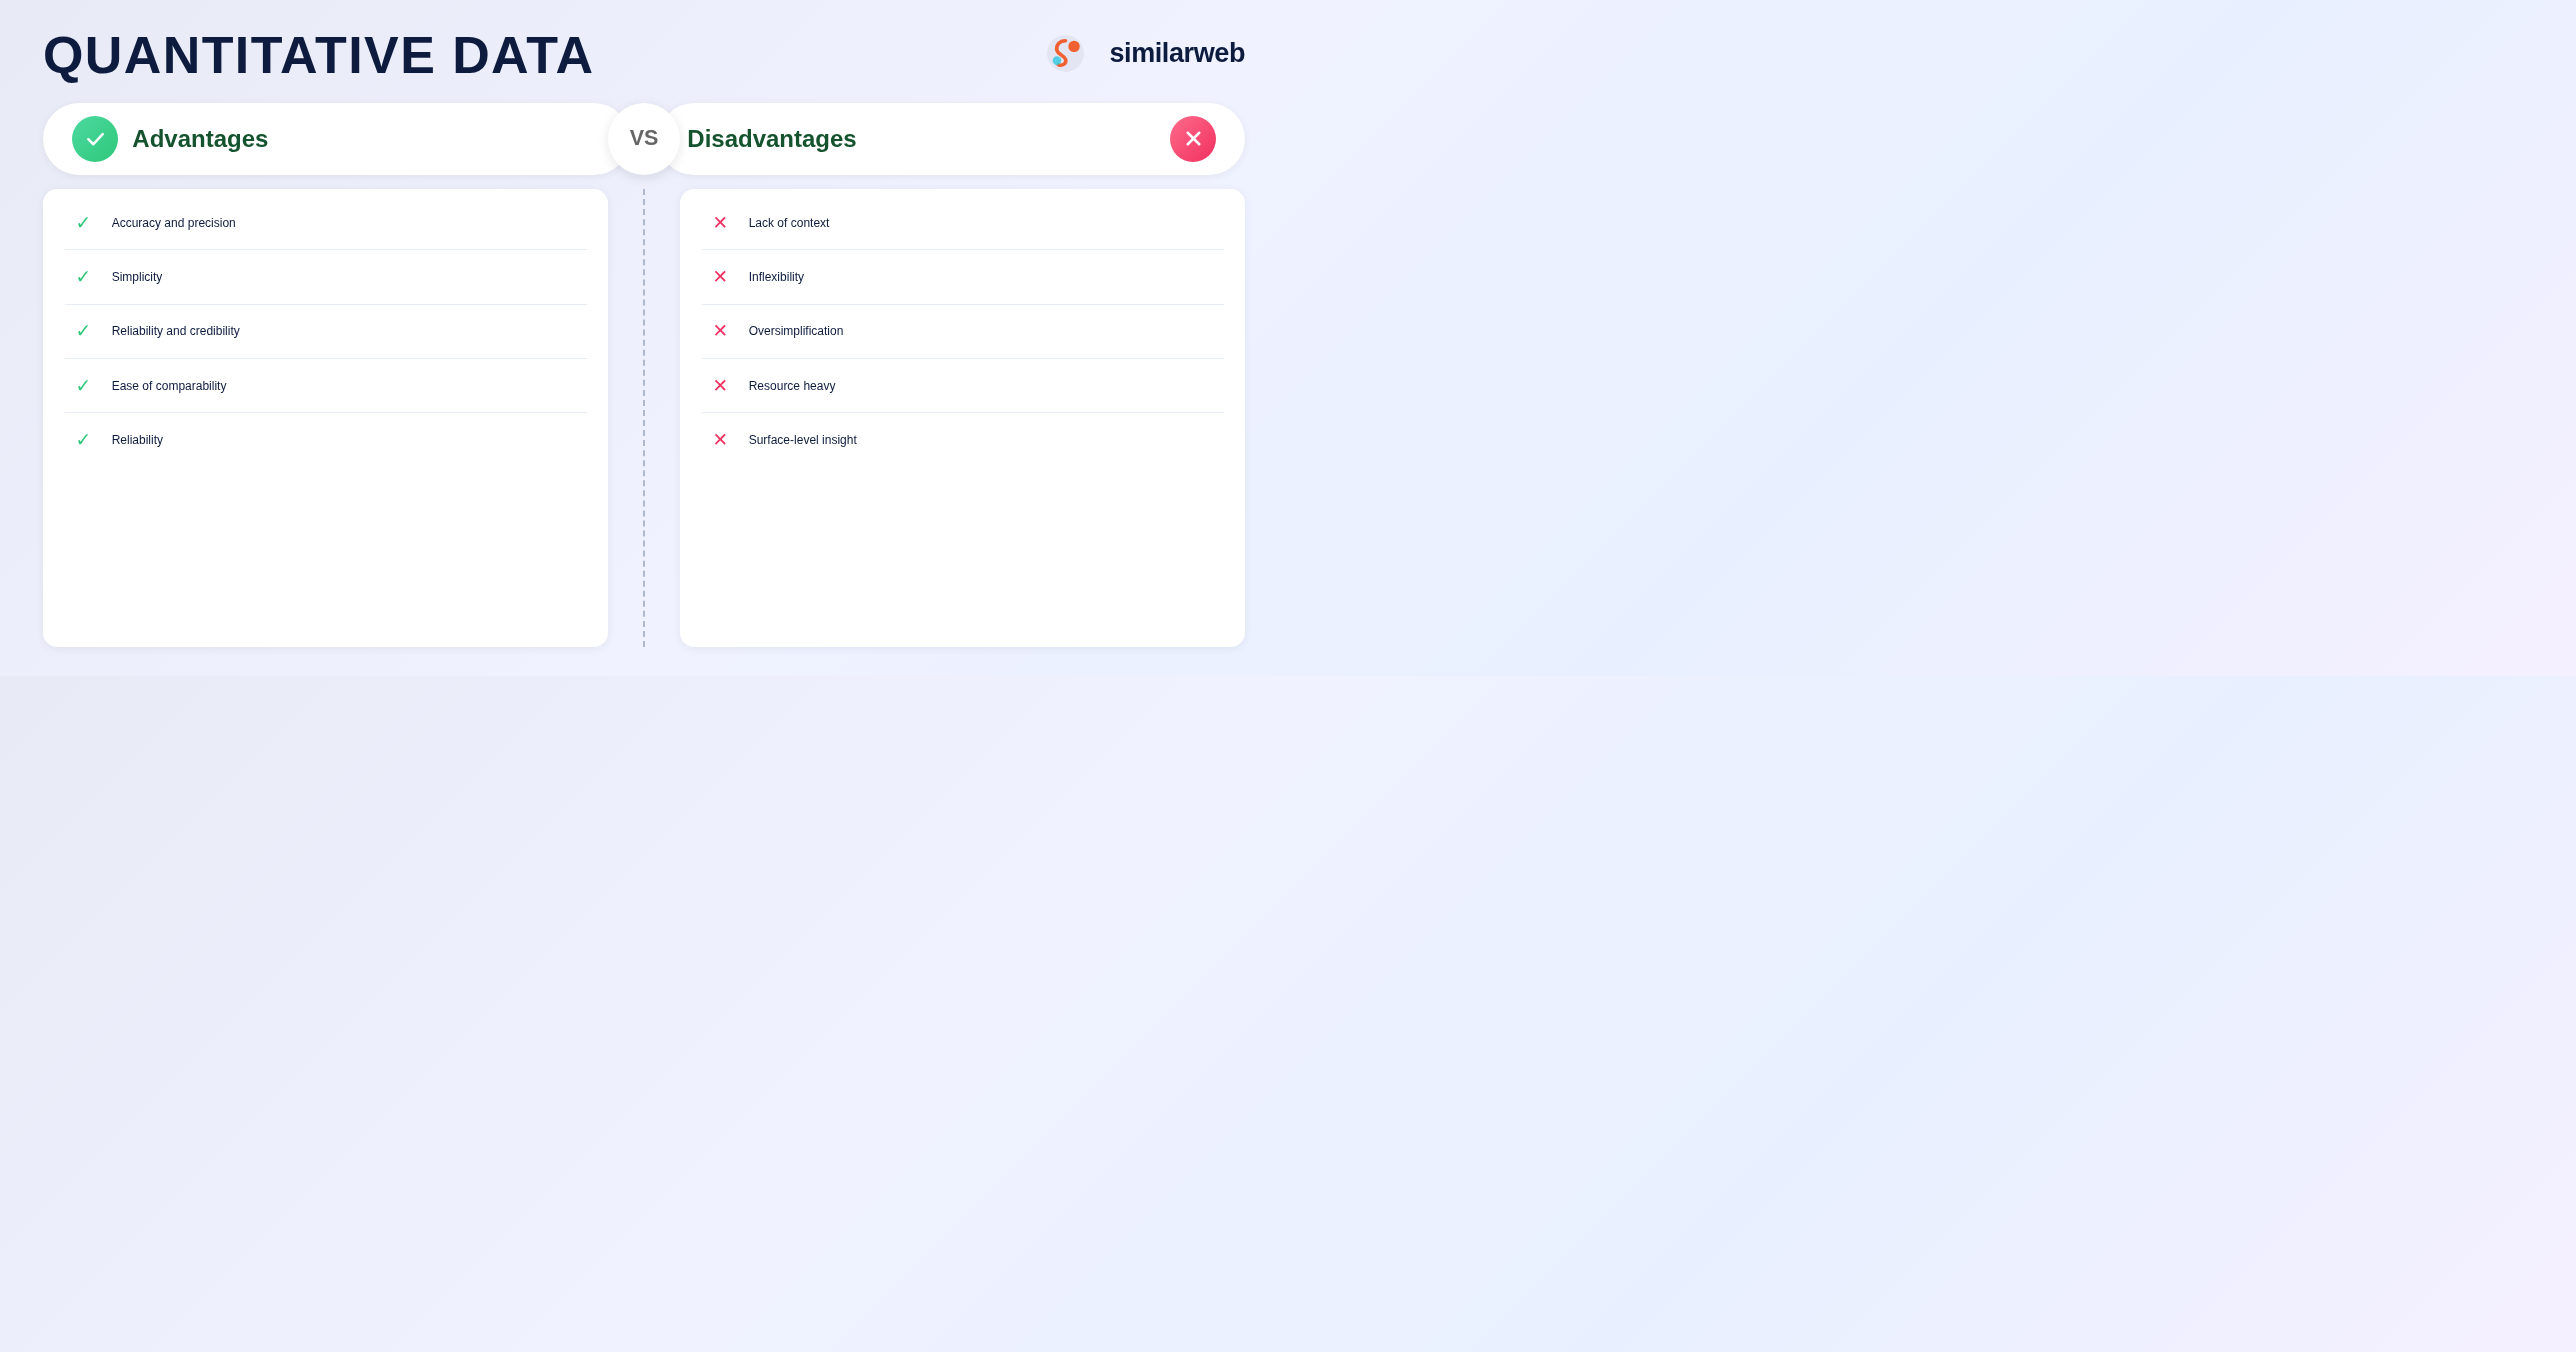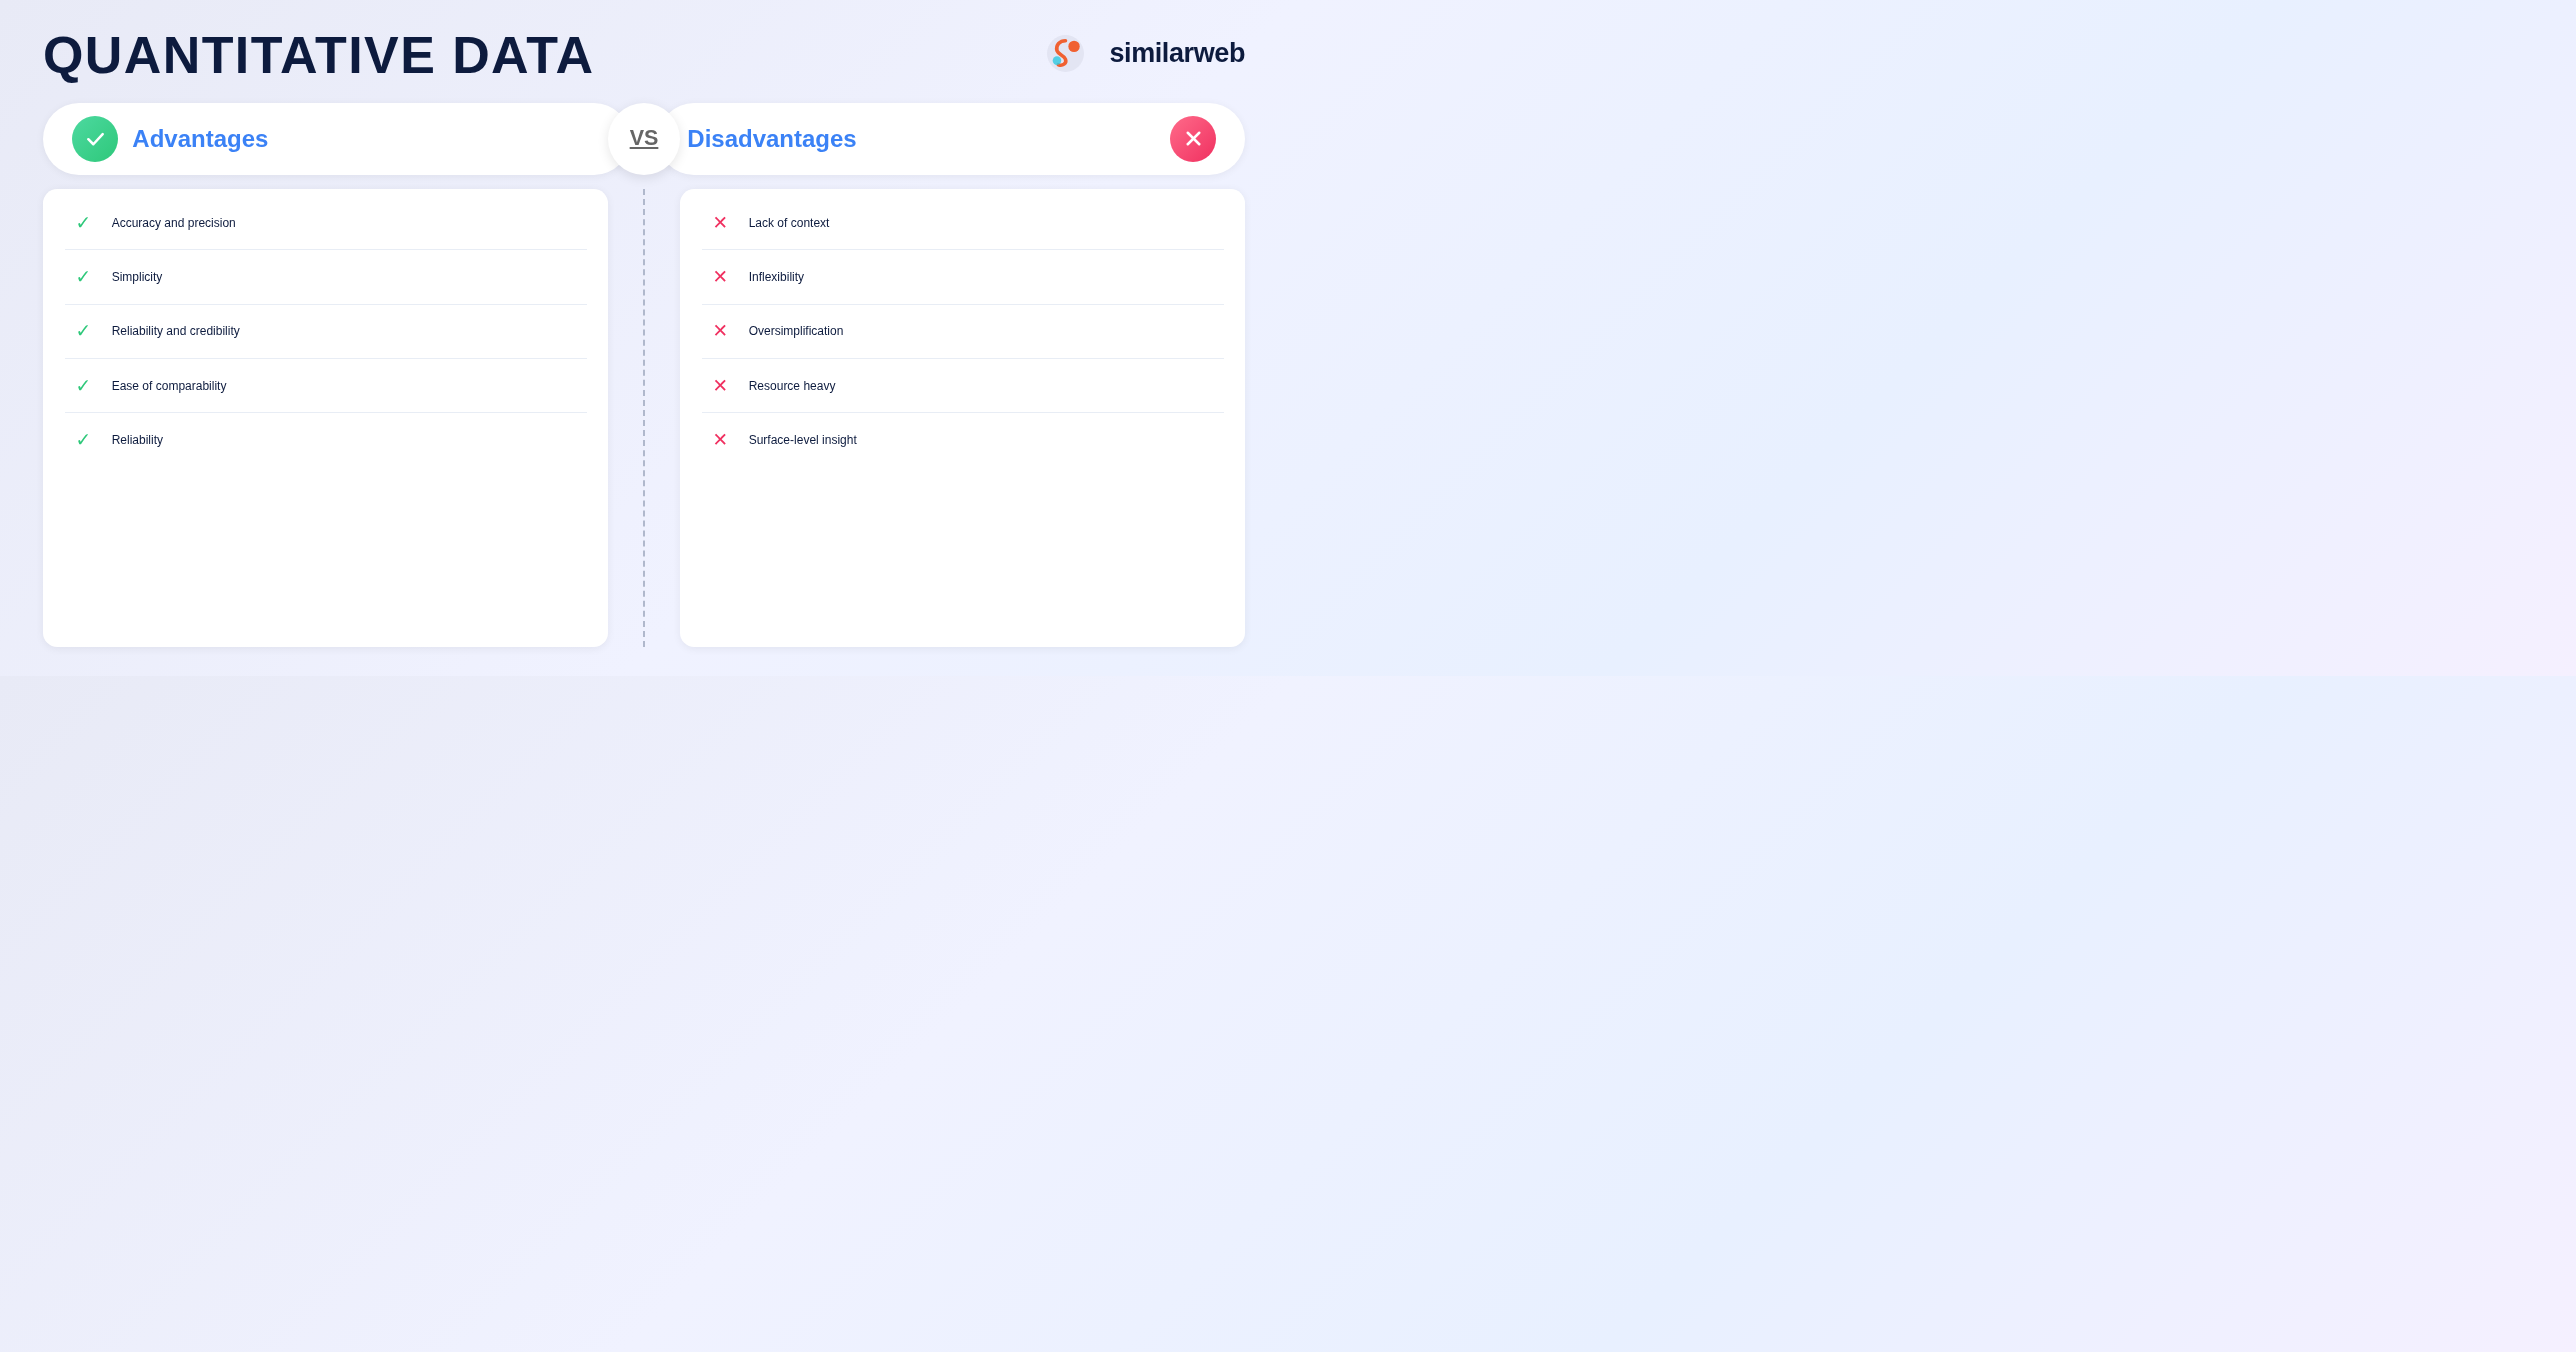--- a/index.html
+++ b/index.html
@@ -91,42 +91,41 @@
     }
 
     .check-circle svg {
       width: 23px;
       height: 23px;
     }
 
     .header-label {
       font-size: 24px;
       font-weight: 800;
-      color: #3b82f6;
+      color: #14532d;
     }
 
     .vs-circle {
       width: 72px;
       height: 72px;
       background: white;
       border-radius: 50%;
       display: flex;
       align-items: center;
       justify-content: center;
       font-size: 21.5px;
       font-weight: 700;
       color: #666;
       box-shadow: 0 2.9px 11.4px rgba(0,0,0,0.1);
       flex-shrink: 0;
       z-index: 10;
       position: absolute;
       left: 50%;
       top: 50%;
       transform: translate(-50%, -50%);
-      text-decoration: underline;
     }
 
     .disadvantages-header {
       flex: 1;
       background: white;
       border-radius: 36px;
       padding: 13px 29px;
       display: flex;
       align-items: center;
       justify-content: space-between;

